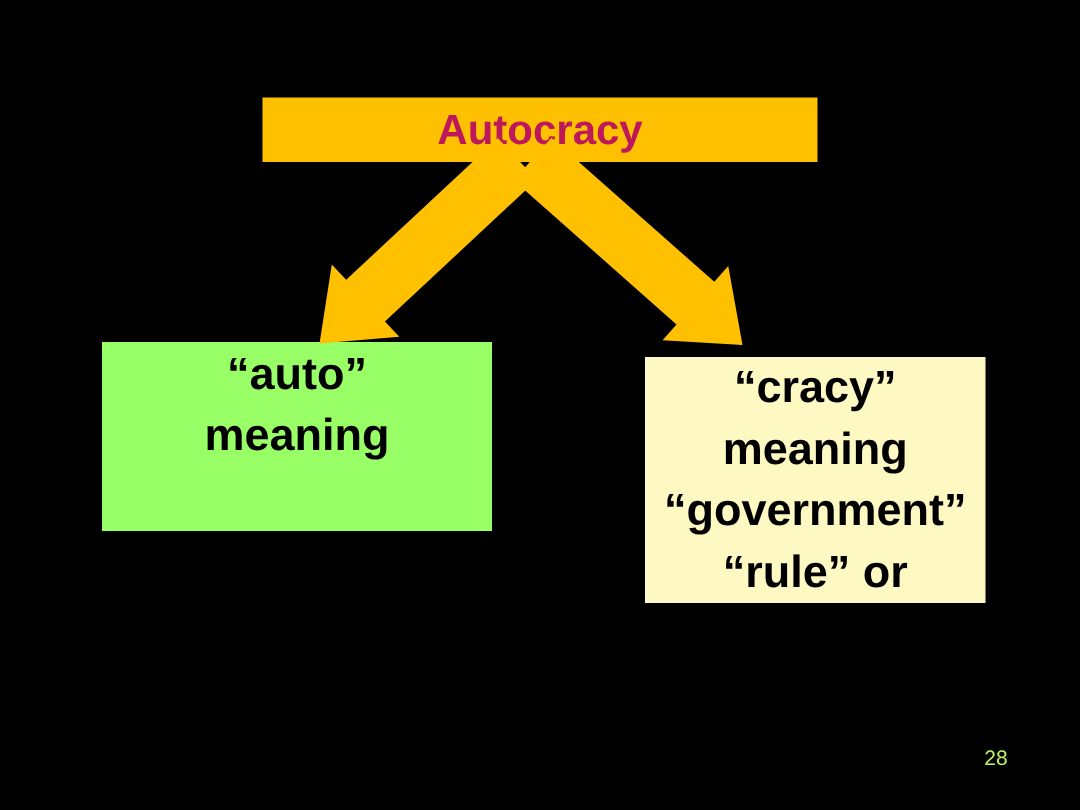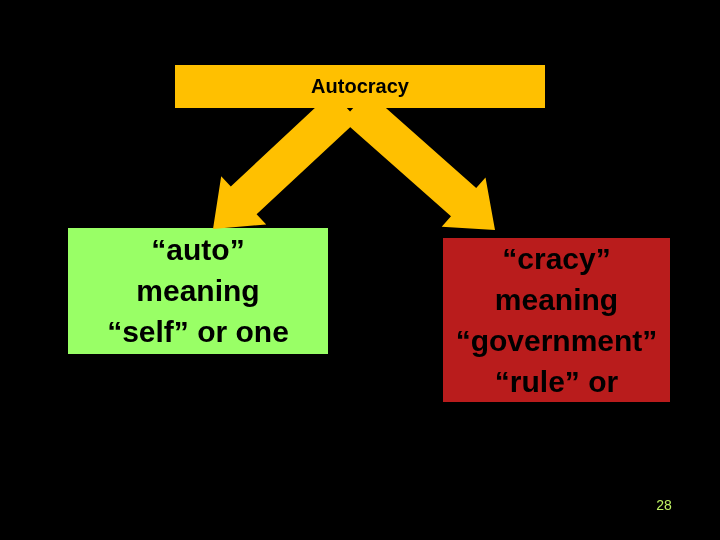--- a/index.html
+++ b/index.html
@@ -16,23 +16,23 @@
   }
   .title-box {
     position: absolute;
     left: 175px;
     top: 65px;
     width: 370px;
     height: 43px;
     display: flex;
     align-items: center;
     justify-content: center;
-    font-size: 20px;
+    font-size: 28px;
     font-weight: 700;
-    color: #000000;
+    color: #be185d;
     z-index: 1;
   }
   .arrows {
     position: absolute;
     left: 0;
     top: 0;
     z-index: 2;
     pointer-events: none;
   }
   .def-box {
@@ -73,24 +73,23 @@
 
 <div class="slide" style="background: rgb(0, 0, 0);">
 
   <div class="title-box" style="background: rgb(255, 192, 0);">
     <span>Autocracy</span>
   </div>
 
   <div class="def-box left" style="background: rgb(153, 255, 102);">
     <div>“auto”</div>
     <div>meaning</div>
-    <div>“self” or one</div>
   </div>
 
-  <div class="def-box right" style="background: #b91c1c; margin-left: 13px;">
+  <div class="def-box right" style="background: #fef9c3;">
     <div>“cracy”</div>
     <div>meaning</div>
     <div>“government”</div>
     <div>“rule” or</div>
   </div>
 
   <svg class="arrows" width="720" height="540" viewBox="0 0 720 540">
     <polygon points="332,92.1 230.8,186.5 221.2,176.3 213,229 266.2,224.5 256.6,214.3 357.9,119.9" fill="#FFC000"></polygon>
     <polygon points="342.4,120.2 451,216.3 441.7,226.8 495,230 485.5,177.4 476.2,187.9 367.6,91.8" fill="#FFC000"></polygon>
   </svg>

